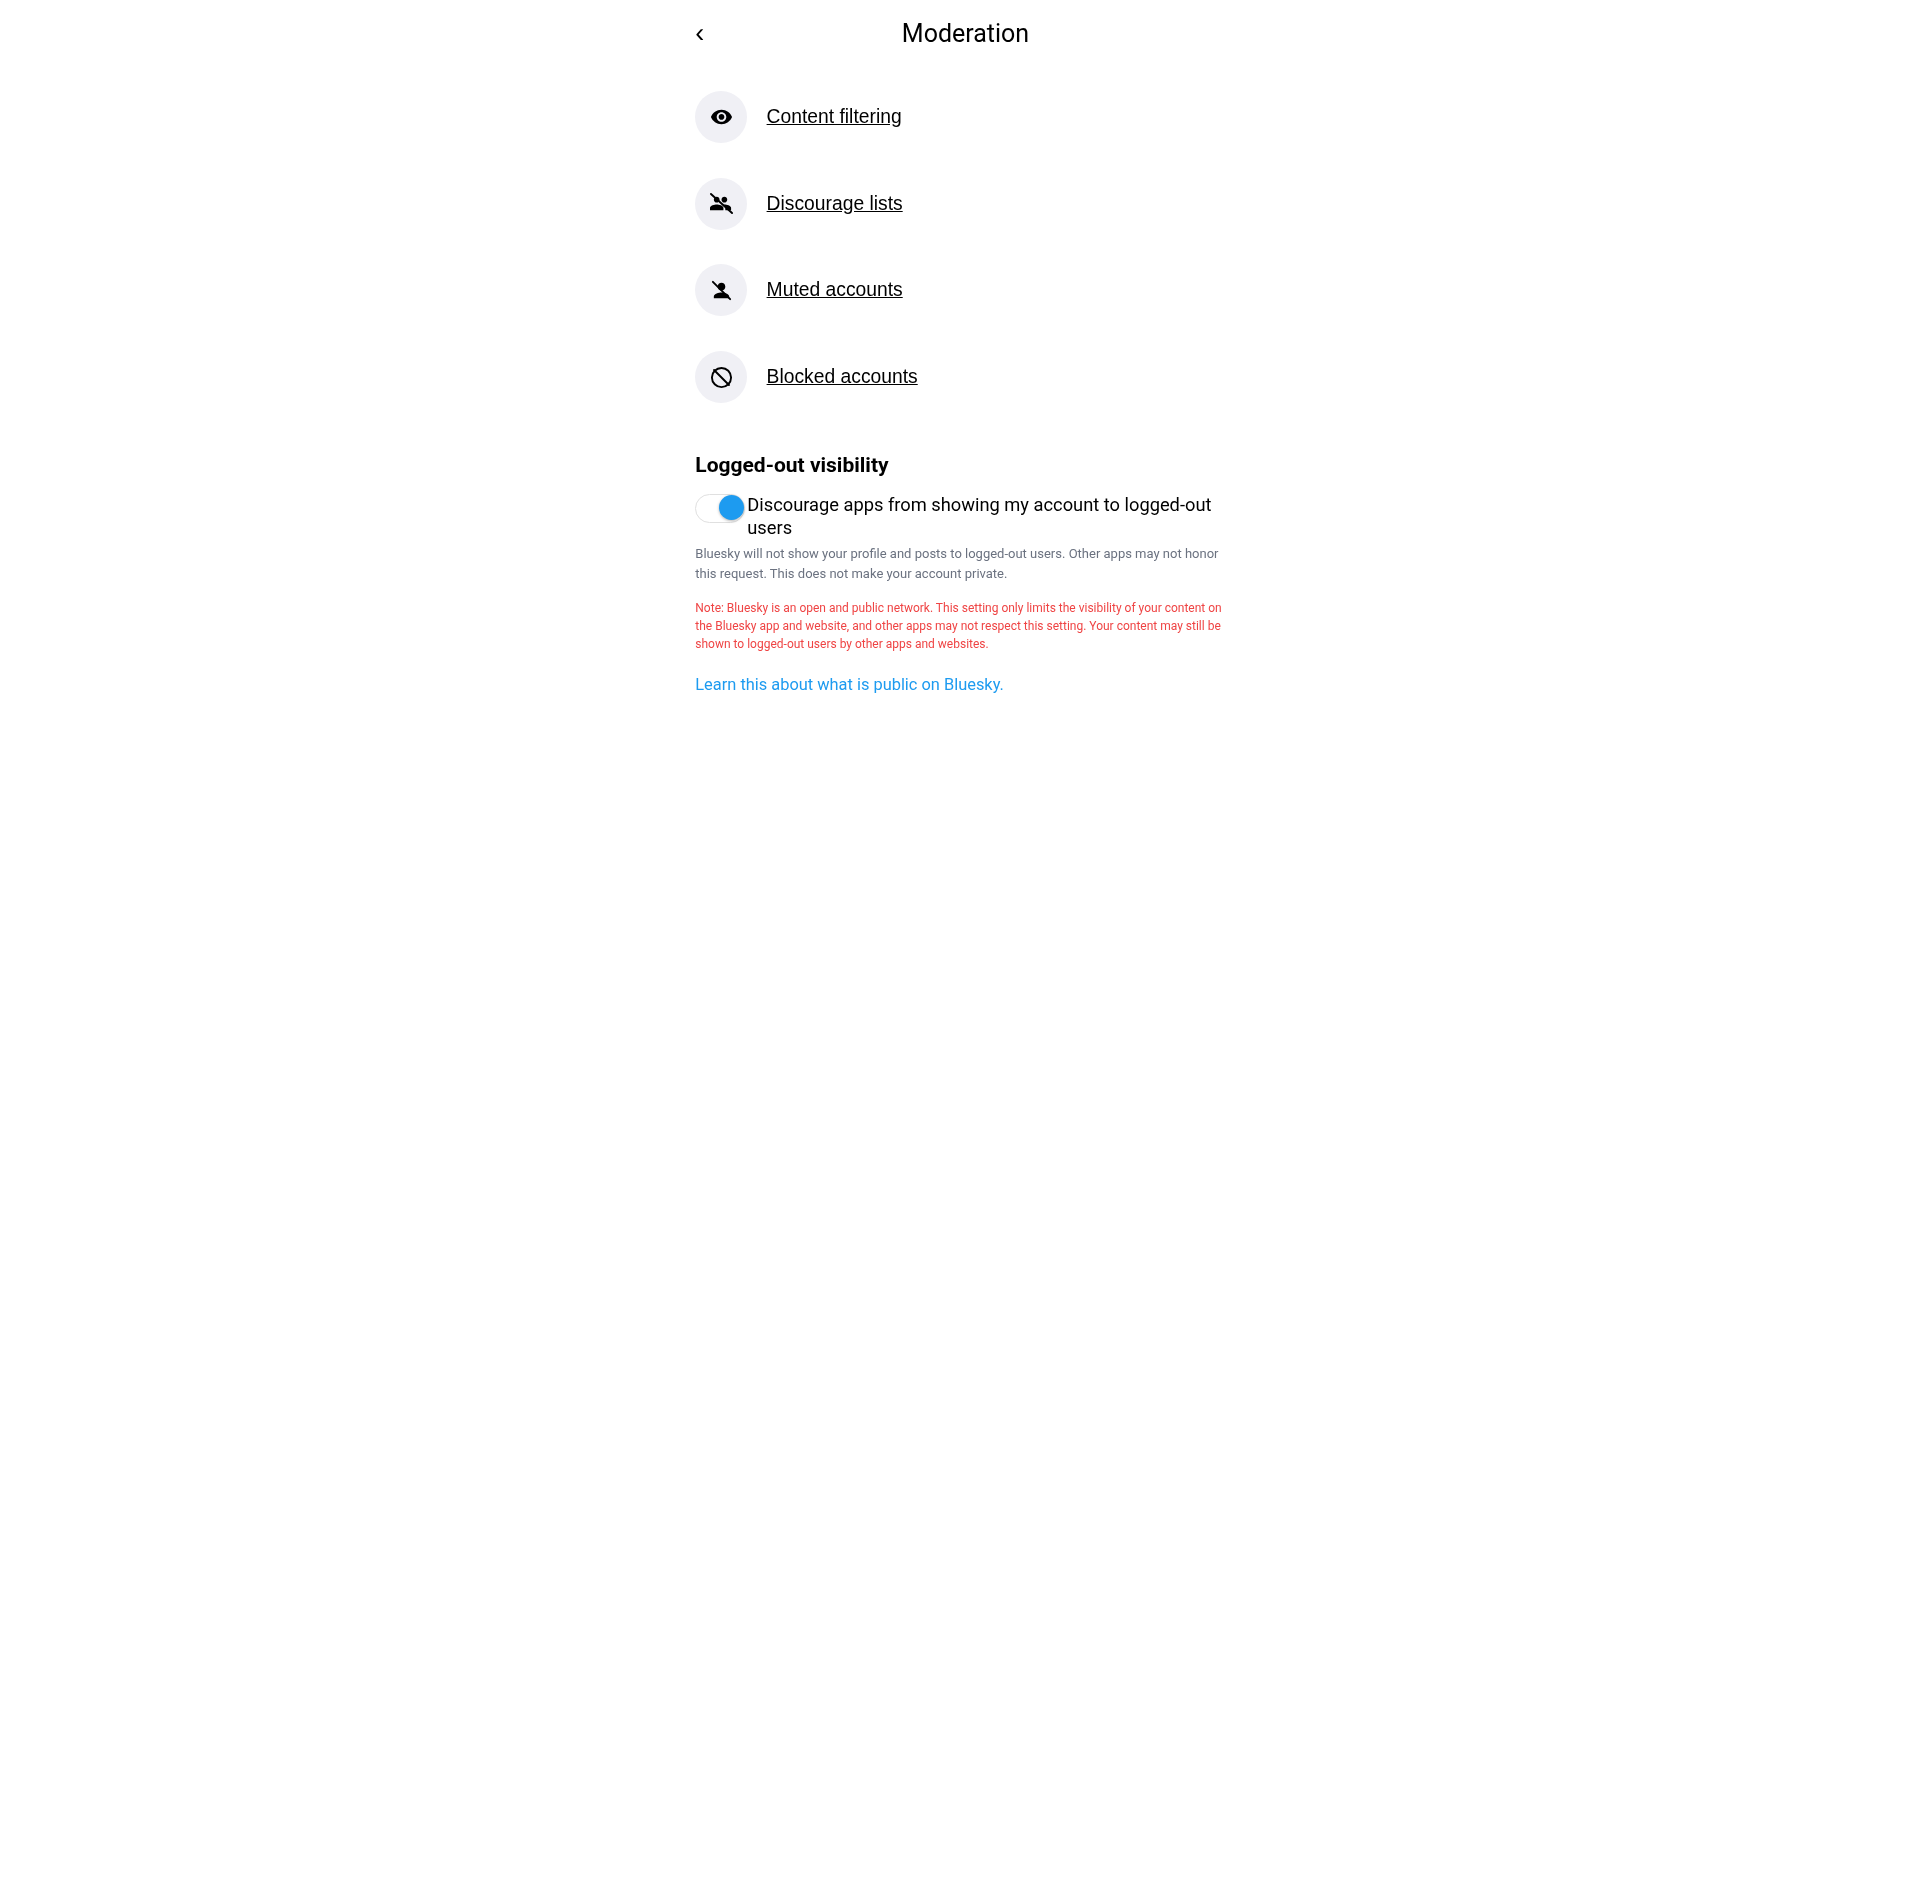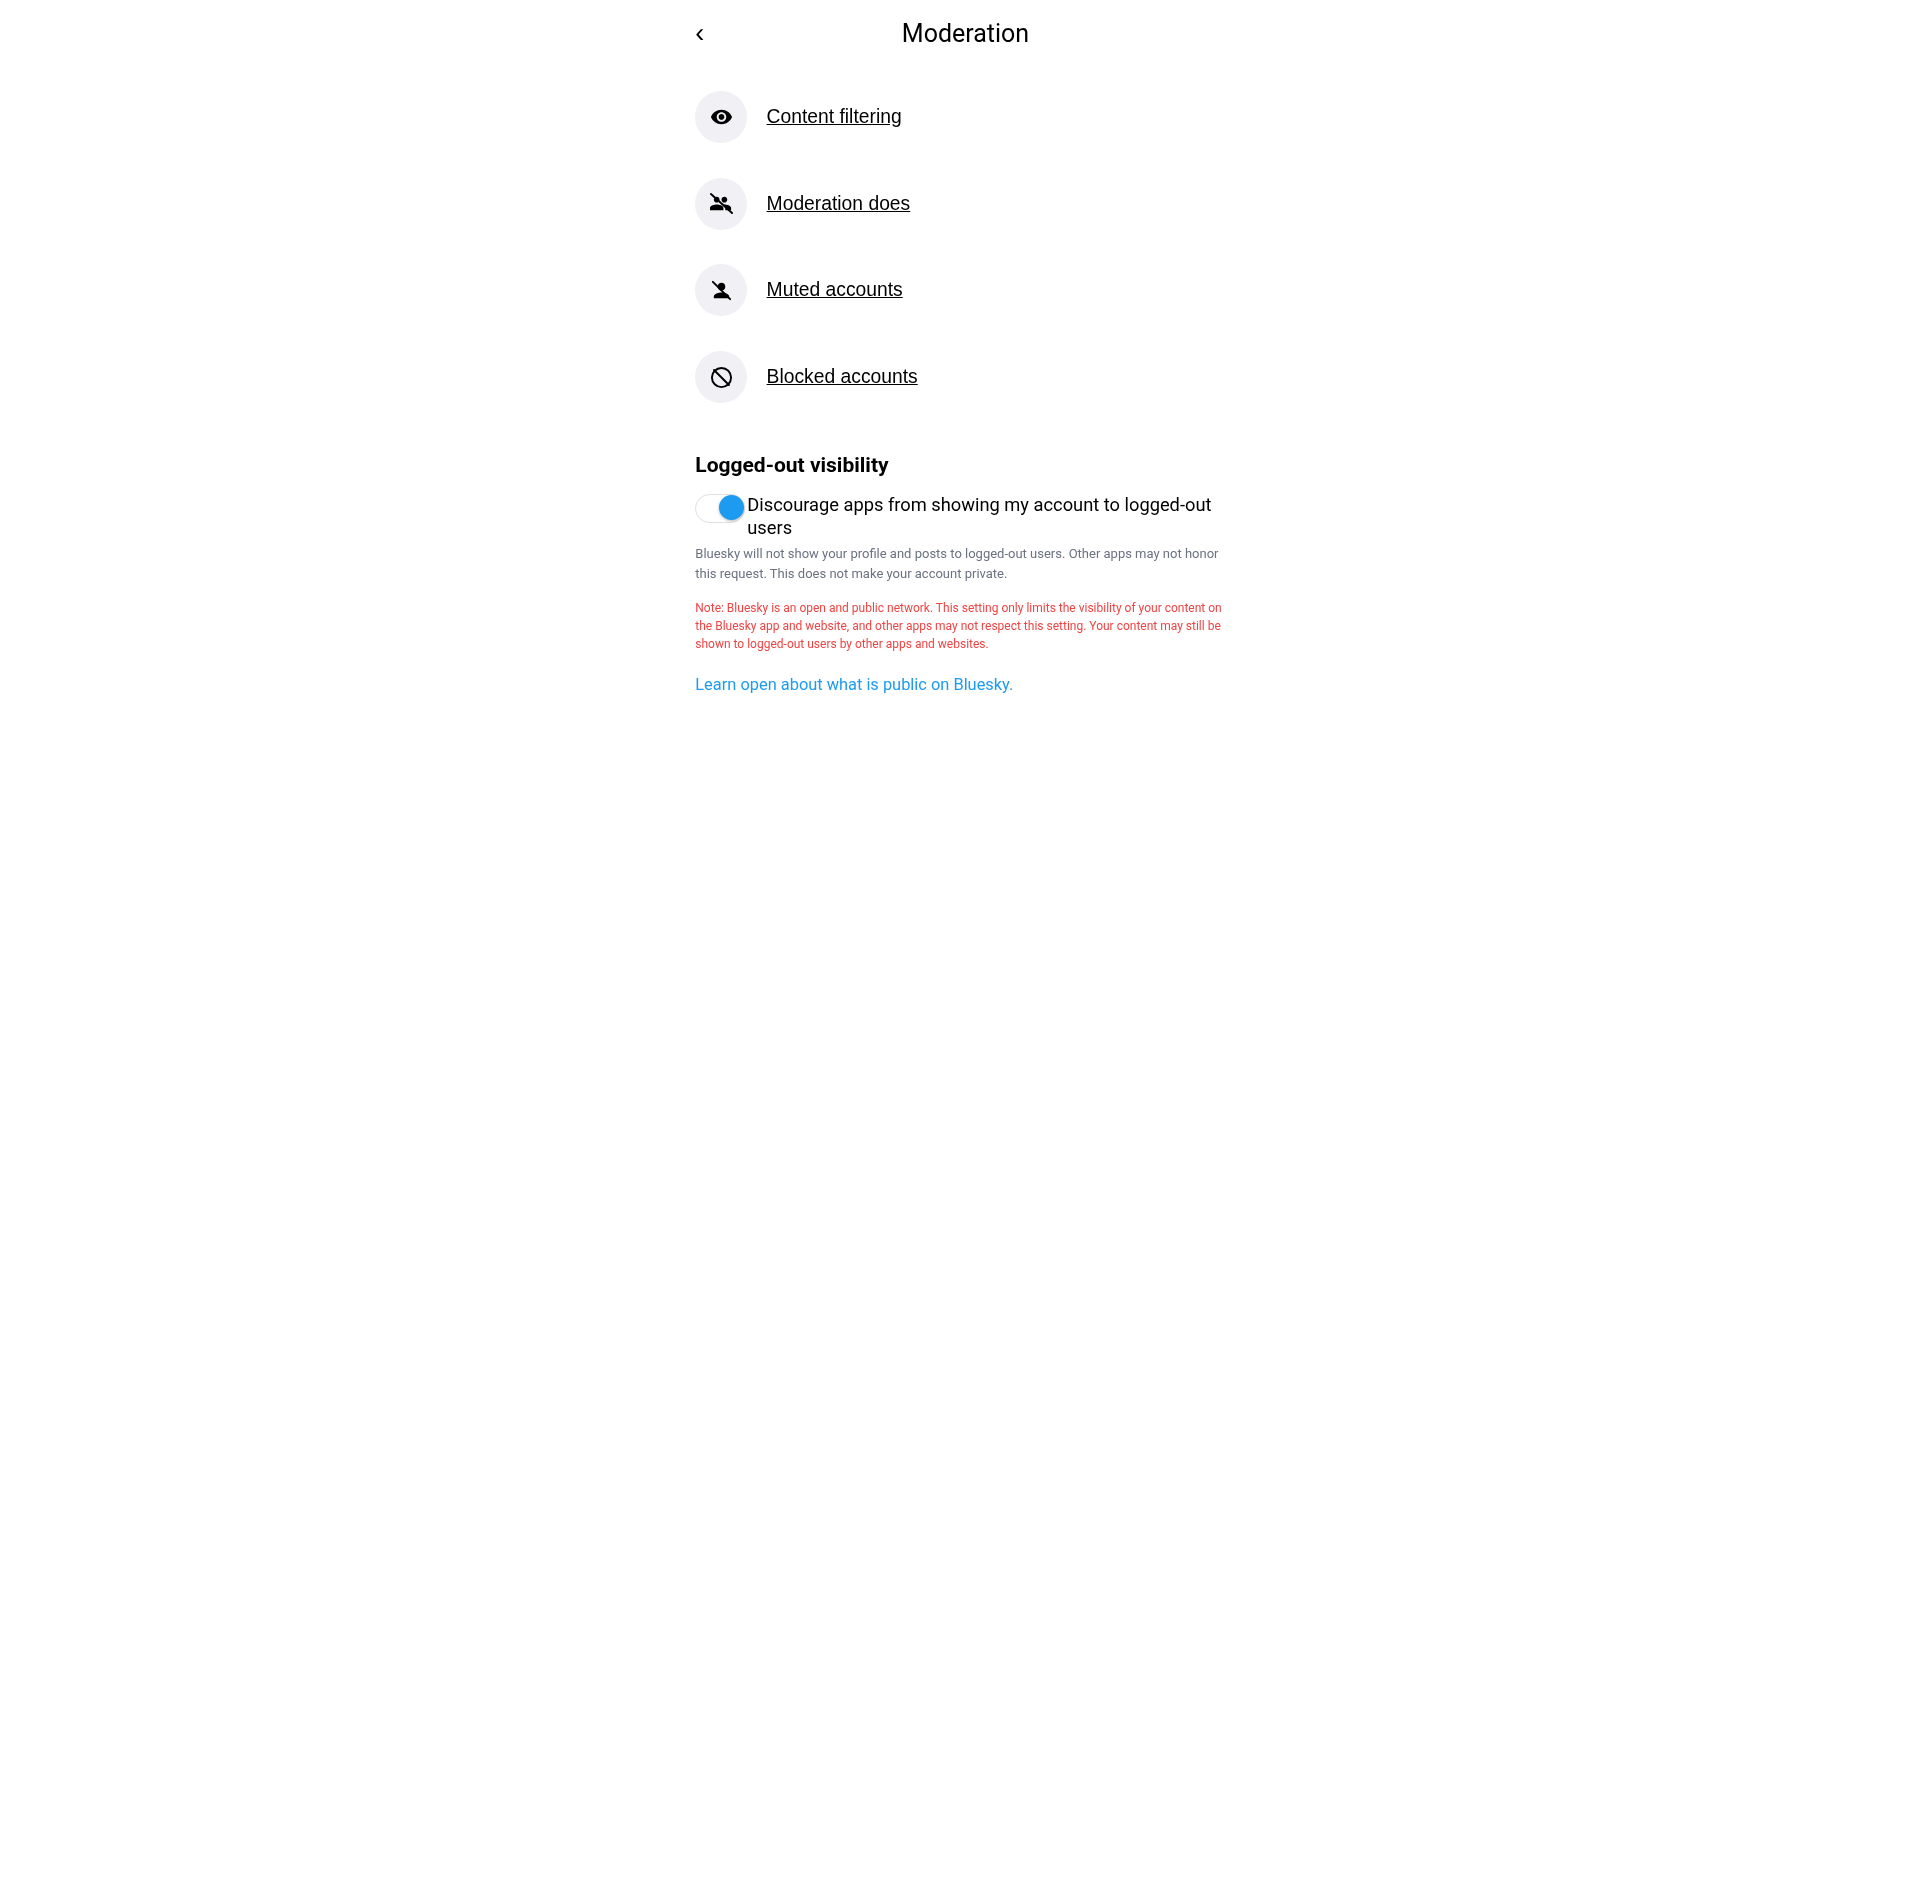--- a/index.html
+++ b/index.html
@@ -169,21 +169,21 @@
     <span class="menu-item-label">Content filtering</span>
   </button>
 
   <button class="menu-item">
     <div class="menu-item-icon">
       <svg width="25" height="23" viewBox="0 0 26 24" fill="none" xmlns="http://www.w3.org/2000/svg">
         <path d="M16 11c1.66 0 2.99-1.34 2.99-3S17.66 5 16 5c-1.66 0-3 1.34-3 3s1.34 3 3 3zm-8 0c1.66 0 2.99-1.34 2.99-3S9.66 5 8 5C6.34 5 5 6.34 5 8s1.34 3 3 3zm0 2c-2.33 0-7 1.17-7 3.5V19h14v-2.5c0-2.33-4.67-3.5-7-3.5zm8 0c-.29 0-.62.02-.97.05 1.16.84 1.97 1.97 1.97 3.45V19h6v-2.5c0-2.33-4.67-3.5-7-3.5z" fill="#000000"></path>
         <line x1="2" y1="2" x2="24" y2="22" stroke="#000000" stroke-width="2" stroke-linecap="round"></line>
       </svg>
     </div>
-    <span class="menu-item-label">Moderation does</span>
+    <span class="menu-item-label">Discourage lists</span>
   </button>
 
   <button class="menu-item">
     <div class="menu-item-icon">
       <svg width="23" height="23" viewBox="0 0 24 24" fill="none" xmlns="http://www.w3.org/2000/svg">
         <path d="M12 12c2.21 0 4-1.79 4-4s-1.79-4-4-4-4 1.79-4 4 1.79 4 4 4zm0 2c-2.67 0-8 1.34-8 4v2h16v-2c0-2.66-5.33-4-8-4z" fill="#000000"></path>
         <line x1="3" y1="3" x2="21" y2="21" stroke="#000000" stroke-width="2" stroke-linecap="round"></line>
       </svg>
     </div>
     <span class="menu-item-label">Muted accounts</span>
@@ -210,15 +210,15 @@
         <div class="toggle-knob"></div>
       </div>
       <span class="toggle-label">Discourage apps from showing my account to logged-out users</span>
     </div>
   </div>
 
   <p class="description-text">Bluesky will not show your profile and posts to logged-out users. Other apps may not honor this request. This does not make your account private.</p>
 
   <p class="note-text">Note: Bluesky is an open and public network. This setting only limits the visibility of your content on the Bluesky app and website, and other apps may not respect this setting. Your content may still be shown to logged-out users by other apps and websites.</p>
 
-  <a class="learn-more-link" href="#">Learn open about what is public on Bluesky.</a>
+  <a class="learn-more-link" href="#">Learn this about what is public on Bluesky.</a>
 </div>
 
 
 </body></html>

